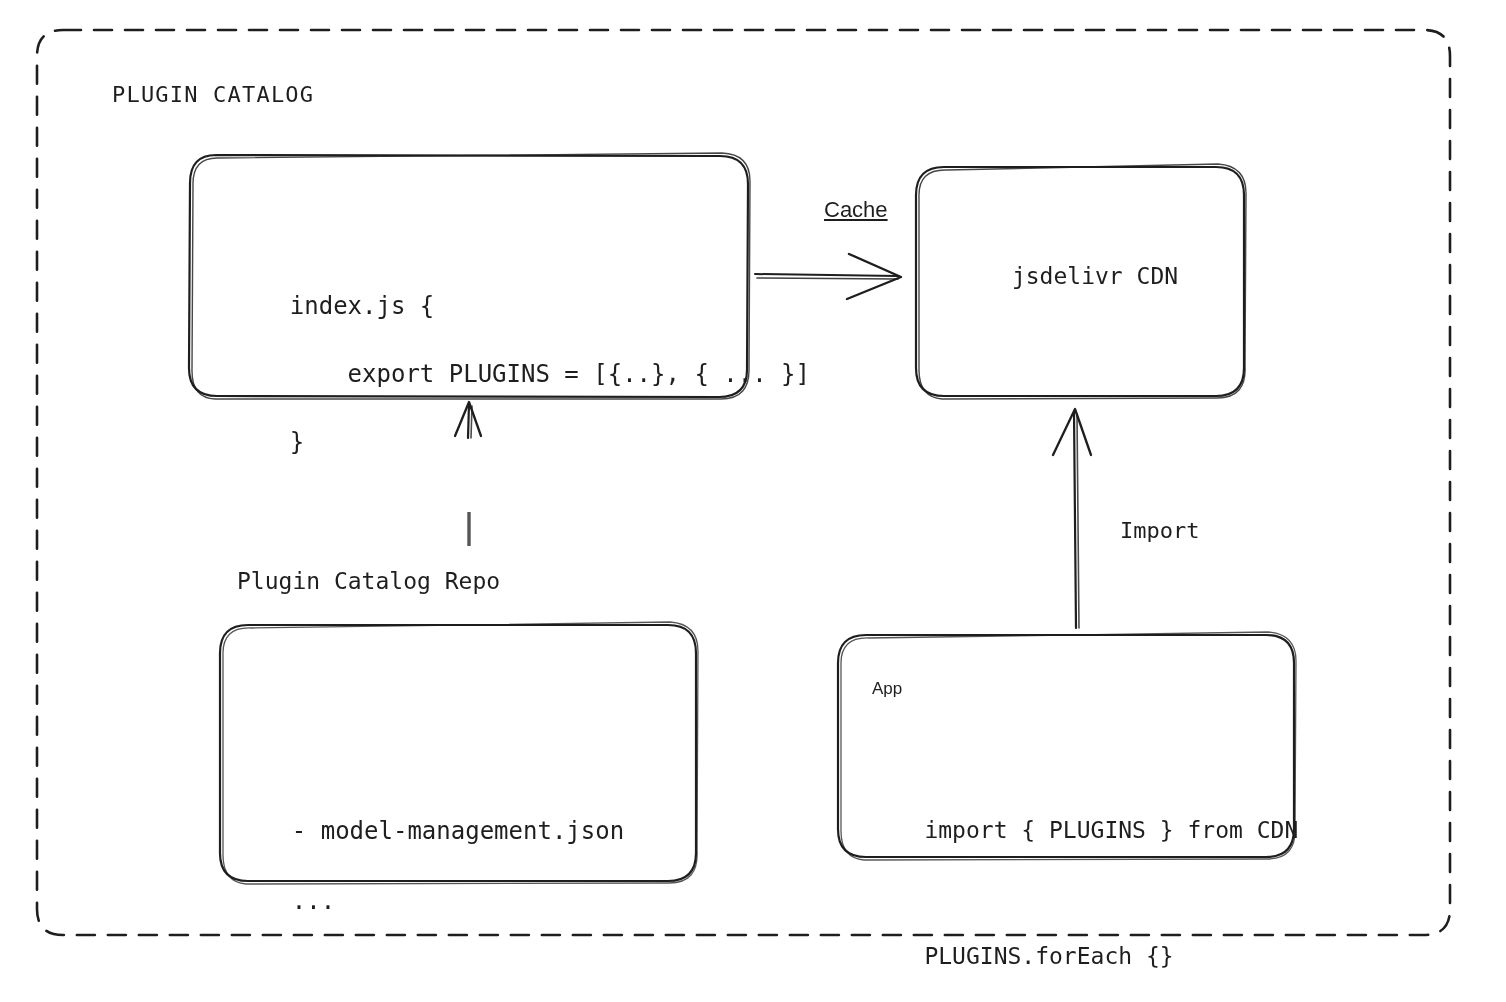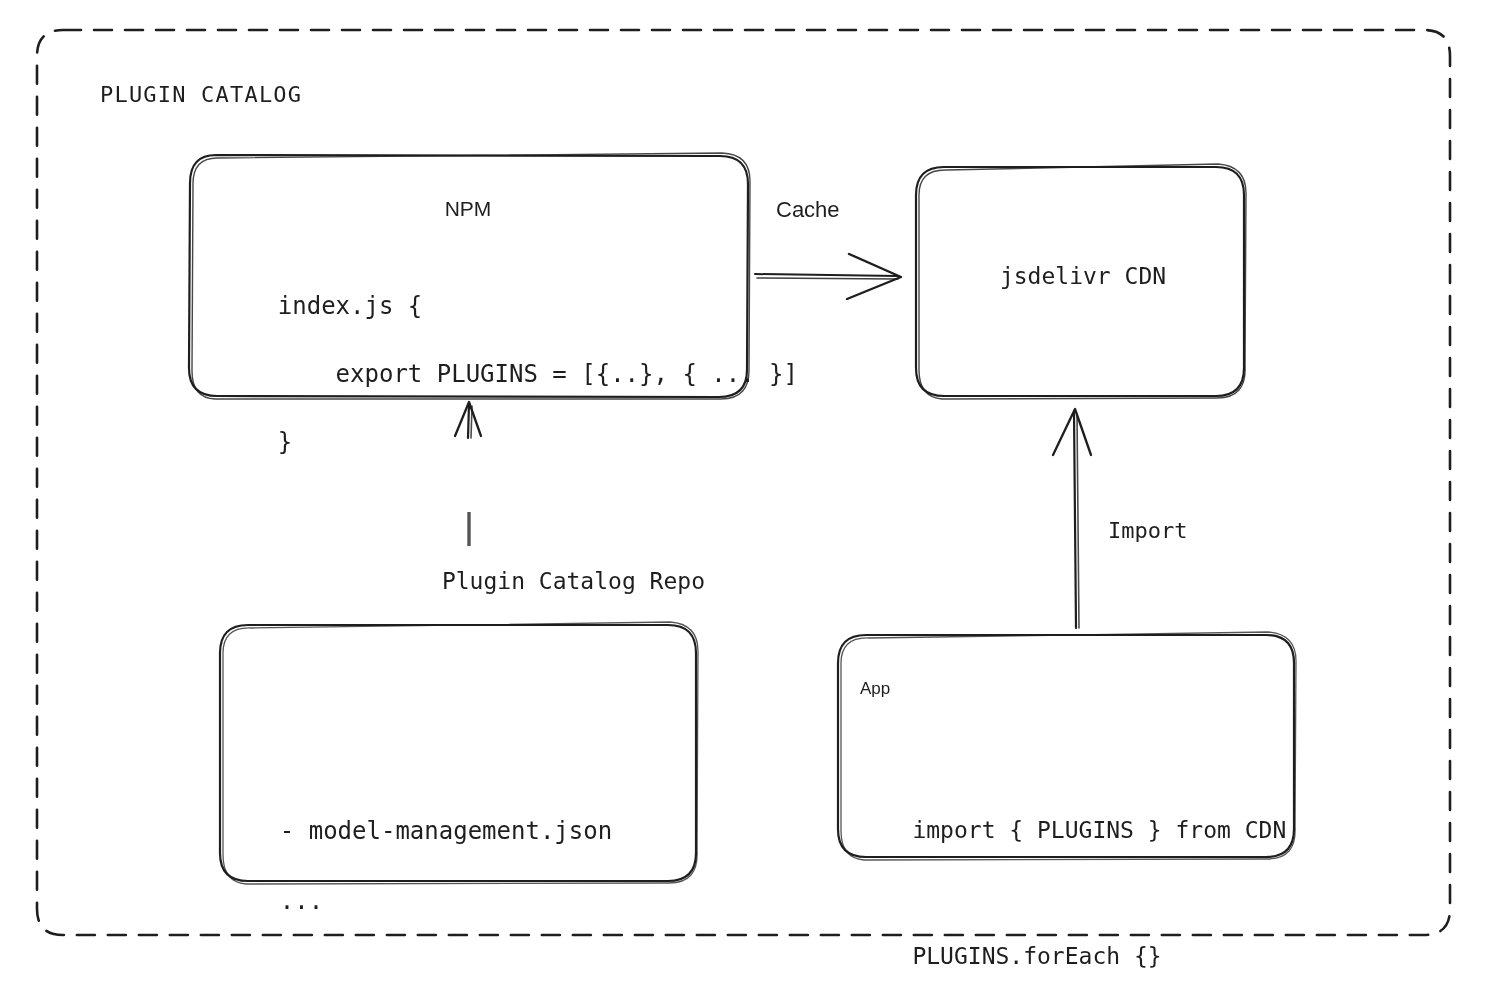--- a/index.html
+++ b/index.html
@@ -23,20 +23,21 @@
     top: 0;
     width: 1506px;
     height: 1002px;
     pointer-events: none;
   }
   .txt {
     position: absolute;
     white-space: pre;
     color: #1e1e1e;
     letter-spacing: 0px;
+    margin-left: 12px;
   }
   .mono {
     font-family: "DejaVu Sans Mono", "Liberation Mono", monospace;
   }
   .sans {
     font-family: "Liberation Sans", "DejaVu Sans", sans-serif;
   }
 
   
   #group-title {
@@ -65,41 +66,42 @@
   #cdn-title {
     left: 918px;
     top: 263px;
     width: 330px;
     text-align: center;
     font-size: 23px;
   }
 
   
   #cache-label {
-    left: 776px;
+    left: 812px;
     top: 197px;
     font-size: 22px;
+    text-decoration: underline;
   }
 
   
   #pipeline-label {
     left: 330px;
     top: 447px;
     width: 280px;
     text-align: center;
     font-size: 22px;
     line-height: 32px;
   }
 
   
   #repo-caption {
     left: 225px;
     top: 568px;
     width: 480px;
-    text-align: right;
+    text-align: left;
     font-size: 23px;
   }
 
   
   #repo-list {
     left: 222px;
     top: 709px;
     font-size: 24px;
     line-height: 35px;
   }
@@ -171,21 +173,20 @@
     <g>
       <path d="M 1076,628 L 1074,412" fill="none" stroke="#1e1e1e" stroke-width="2.2" stroke-linecap="round"></path>
       <path d="M 1079,628 L 1077,414" fill="none" stroke="#1e1e1e" stroke-width="1.6" stroke-linecap="round" opacity="0.8"></path>
       <path d="M 1053,455 L 1075,409 L 1091,455" fill="none" stroke="#1e1e1e" stroke-width="2.3" stroke-linecap="round" stroke-linejoin="round"></path>
     </g>
 
   </svg>
 
   <div class="txt mono" id="group-title">PLUGIN CATALOG</div>
 
-  <div class="txt sans" id="npm-title">NPM</div>
   <div class="txt mono" id="cdn-title">jsdelivr CDN</div>
 
   <div class="txt mono" id="npm-code">
     <span>index.js {</span><br>
     <span>    export PLUGINS = [{..}, { ... }]</span><br>
     <span>}</span>
   </div>
 
   <div class="txt sans" id="cache-label">Cache</div>
 

